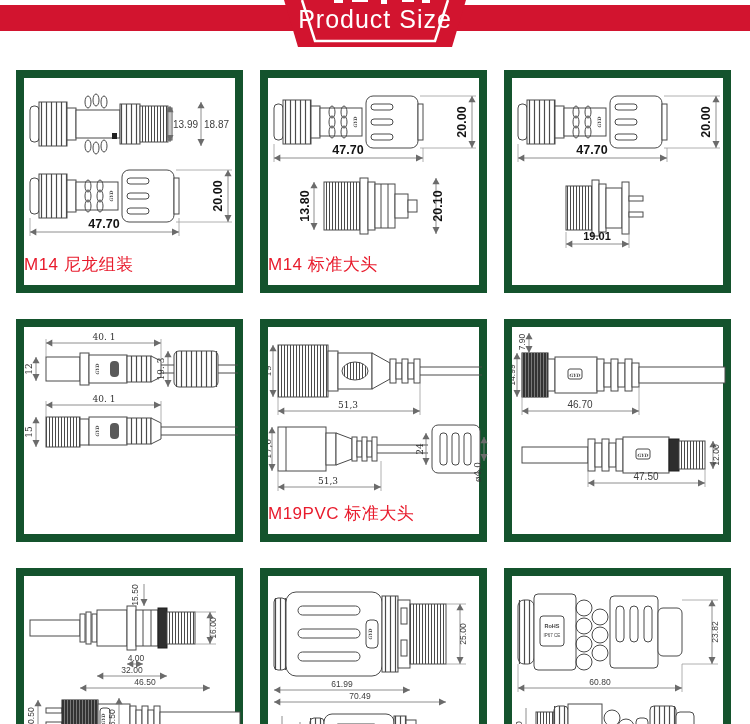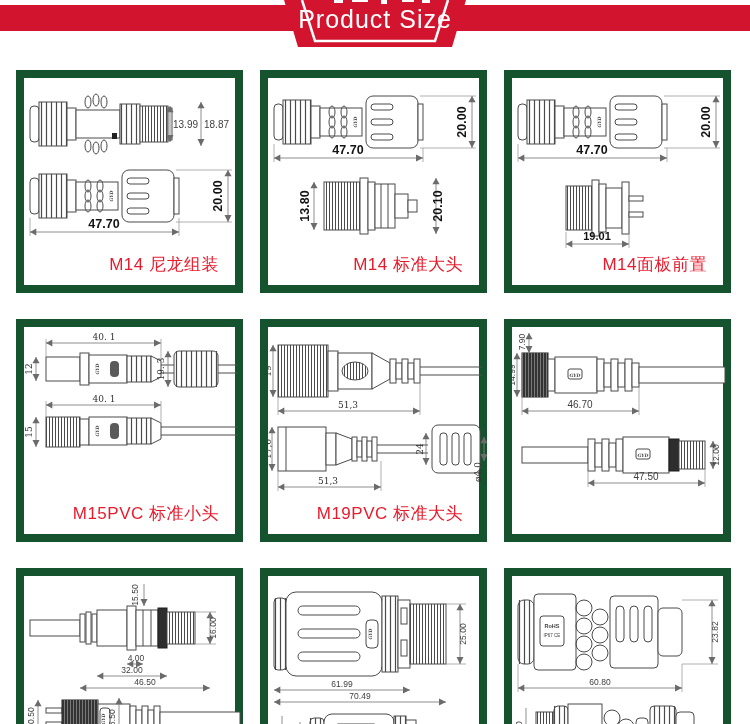--- a/index.html
+++ b/index.html
@@ -6,21 +6,21 @@
   .page{position:relative;width:750px;height:724px;overflow:hidden;background:#fff;
         font-family:"Liberation Sans",sans-serif;}
   
   .banner{position:absolute;left:0;top:0;width:750px;height:60px;}
   
   .grid{position:absolute;left:16px;top:70px;display:grid;
         grid-template-columns:repeat(3,227px);grid-auto-rows:223px;
         column-gap:17px;row-gap:26px;}
   .panel{position:relative;border:8px solid #14532d;background:#fff;box-sizing:border-box;}
   .panel svg{display:block;}
-  .plabel{position:absolute;left:0;right:16px;bottom:9px;text-align:right;
+  .plabel{position:absolute;left:0;right:16px;bottom:9px;text-align:left;
           font-size:17px;color:#e81b2c;letter-spacing:.5px;white-space:nowrap;}
   
   .s{fill:#fff;stroke:#4a4a4a;stroke-width:1;}
   .sn{fill:none;stroke:#4a4a4a;stroke-width:1;}
   .dk{fill:#2e2e2e;stroke:#1e1e1e;stroke-width:1;}
   .np{stroke:none;}
   .dim{stroke:#828282;stroke-width:.9;fill:none;}
   .ext{stroke:#9d9d9d;stroke-width:.8;fill:none;}
   .dB{font:700 12.5px "Liberation Sans",sans-serif;fill:#141414;}
   .dB2{font:700 11px "Liberation Sans",sans-serif;fill:#141414;}
@@ -243,21 +243,20 @@
           <rect class="s" x="117" y="118" width="14" height="5"></rect>
           <rect class="s" x="117" y="134" width="14" height="5"></rect>
         </g>
         <g>
           <line class="ext" x1="54" y1="154" x2="54" y2="170"></line>
             <line class="ext" x1="117" y1="142" x2="117" y2="170"></line>
           <line class="dim" x1="54" y1="166" x2="117" y2="166" marker-start="url(#mS)" marker-end="url(#mE)"></line>
           <text class="dB2" x="85" y="162" text-anchor="middle">19.01</text>
         </g>
       </svg>
-      <div class="plabel">M14面板前置</div>
     </div>
 
     <div class="panel">
       <svg viewBox="0 0 221 186" width="221" height="186">
         <g>
           <line class="sn" x1="137" y1="38" x2="214" y2="38"></line>
             <line class="sn" x1="137" y1="46" x2="214" y2="46"></line>
           <rect class="s" x="22" y="30" width="34" height="24"></rect>
           <rect class="s" x="56" y="26" width="9" height="32"></rect>
           <rect class="s" x="65" y="28" width="38" height="28"></rect>
@@ -300,21 +299,20 @@
           <line class="ext" x1="22" y1="90" x2="22" y2="74"></line>
             <line class="ext" x1="137" y1="96" x2="137" y2="74"></line>
           <line class="dim" x1="22" y1="78" x2="137" y2="78" marker-start="url(#mS)" marker-end="url(#mE)"></line>
           <text class="dS" x="80" y="75" text-anchor="middle">40. 1</text>
         </g>
         <g>
           <line class="dim" x1="12" y1="90" x2="12" y2="120" marker-start="url(#mS)" marker-end="url(#mE)"></line>
           <text class="dS" transform="rotate(-90 8 105)" x="8" y="105" text-anchor="middle">15</text>
         </g>
       </svg>
-      <div class="plabel">M15PVC 标准小头</div>
     </div>
 
     <div class="panel">
       <svg viewBox="0 0 221 186" width="221" height="186">
         <g>
           <rect class="s" x="10" y="18" width="50" height="52"></rect>
             <rect class="np" x="10" y="18" width="50" height="52" fill="url(#pT)"></rect>
           <rect class="s" x="60" y="24" width="10" height="40"></rect>
           <rect class="s" x="70" y="26" width="34" height="36"></rect>
           <ellipse class="s" cx="87" cy="44" rx="13" ry="9"></ellipse>

